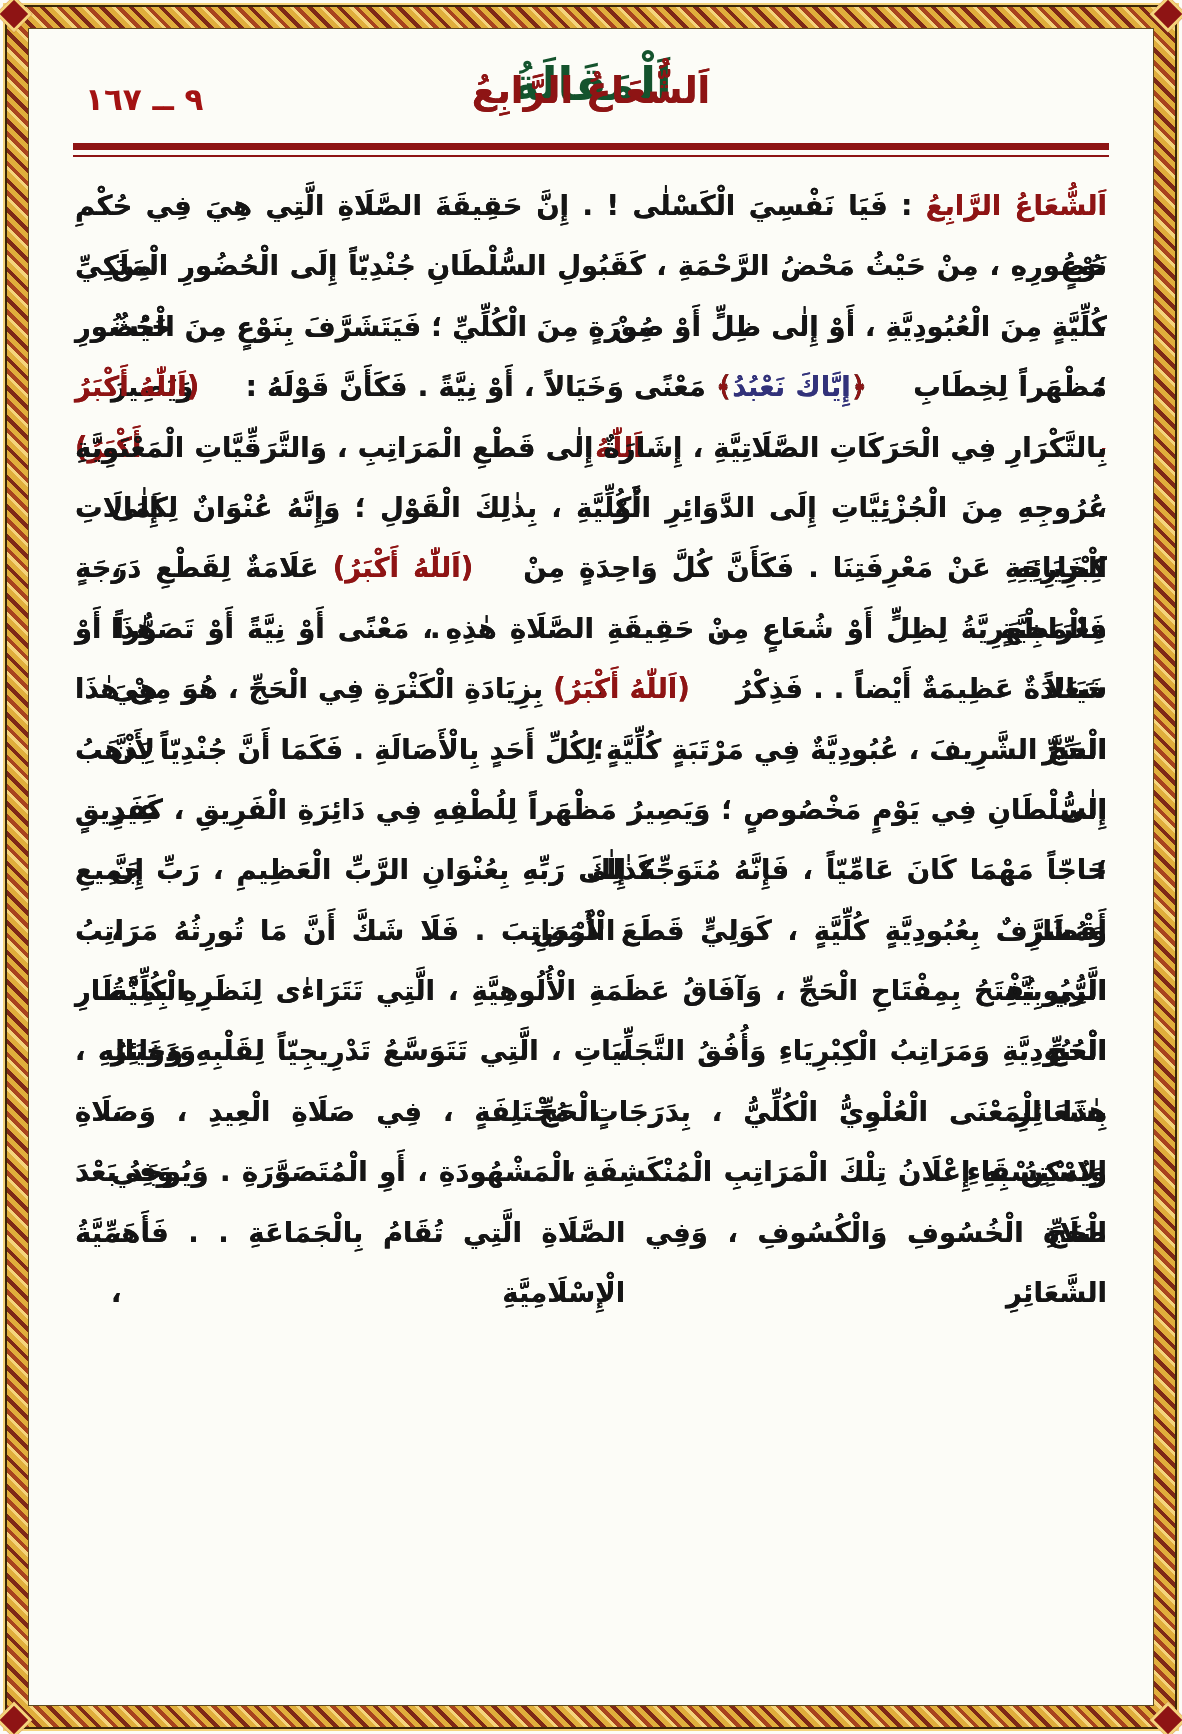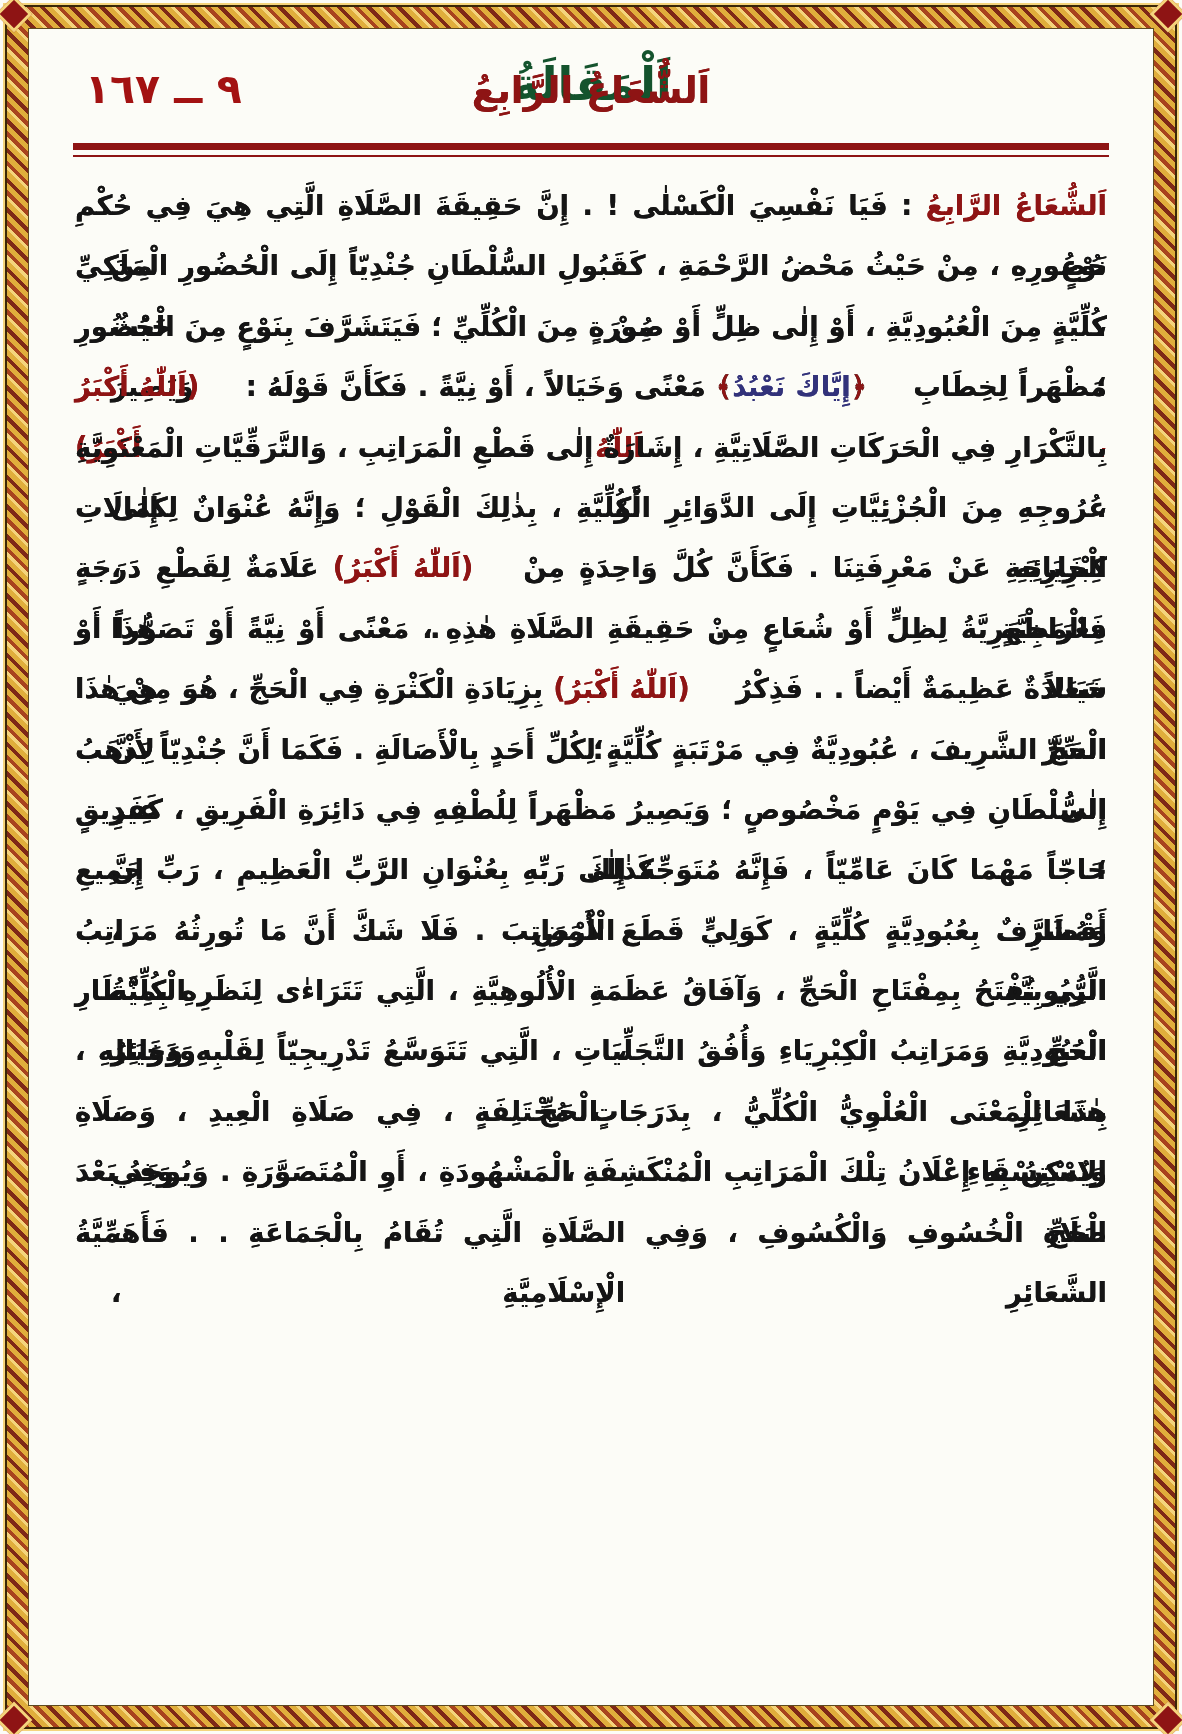--- a/index.html
+++ b/index.html
@@ -59,22 +59,22 @@
     padding:26px 42px 0 42px;
   }
   
   .header{
     position:relative;
     height:88px;
     direction:rtl;
   }
   .page-number{
     position:absolute;
-    left:14px;top:10px;
-    font-size:41px;font-weight:700;
+    left:14px;top:26px;
+    font-size:31px;font-weight:700;
     color:var(--header-red);
     letter-spacing:1px;
     z-index:2;
   }
   .watermark{
     position:absolute;
     left:2px;right:0;top:2px;
     text-align:center;
     font-size:46px;font-weight:700;
     color:#14532d;

